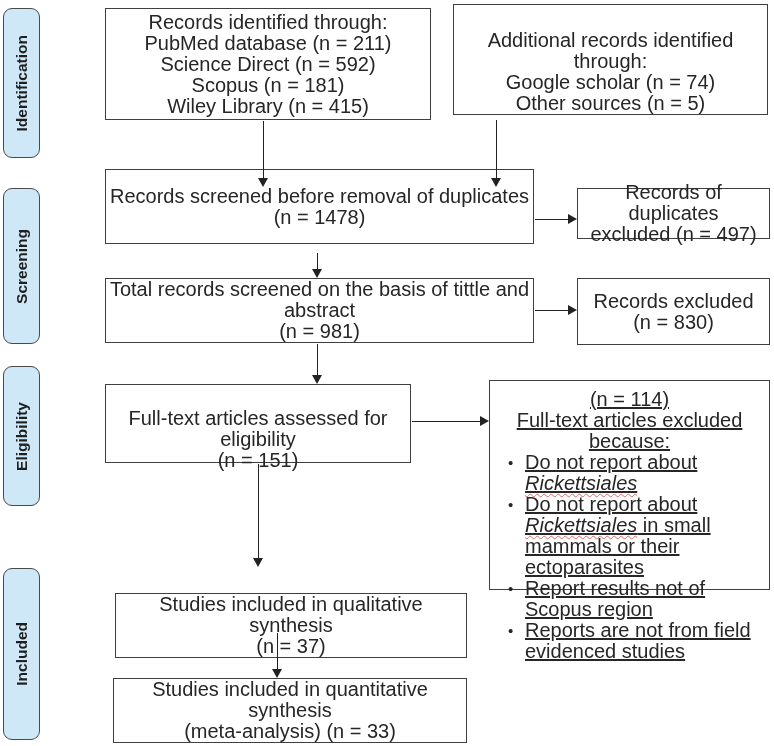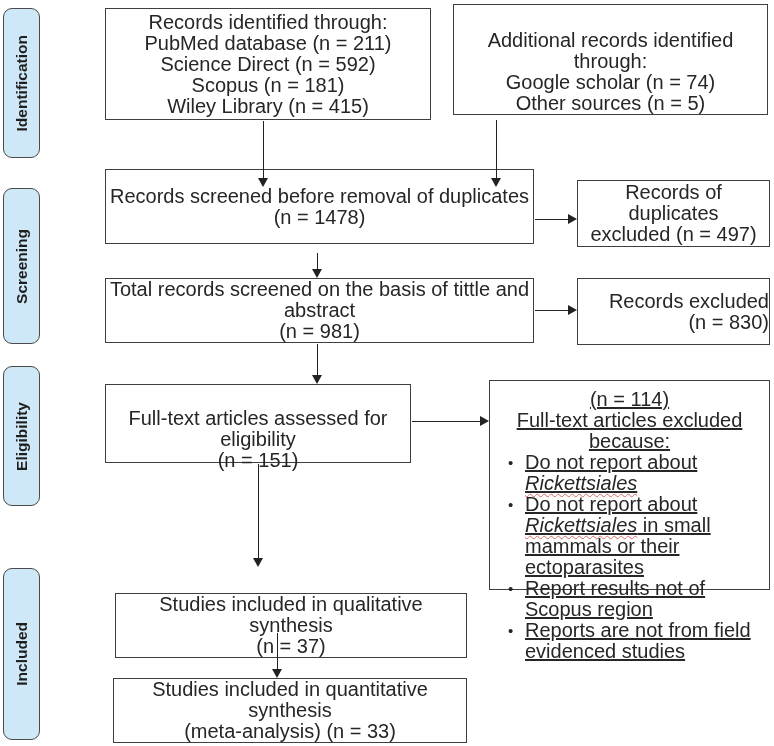--- a/index.html
+++ b/index.html
@@ -121,30 +121,30 @@
   <div class="box" style="left:453px;top:4px;width:315px;height:111px;padding-top:25px;">
     <div class="ctr">Additional records identified through:</div>
     <div class="ctr">Google scholar (n = 74)</div>
     <div class="ctr">Other sources (n = 5)</div>
   </div>
 
   <div class="box ctrV" style="left:105px;top:169px;width:429px;height:75px;">
     <div class="ctr">Records screened before removal of duplicates</div>
     <div class="ctr">(n = 1478)</div>
   </div>
-  <div class="box ctrV" style="left:577px;top:180px;width:193px;height:67px;">
+  <div class="box ctrV" style="left:577px;top:188px;width:193px;height:51px;">
     <div class="ctr">Records of duplicates</div>
     <div class="ctr">excluded (n = 497)</div>
   </div>
 
   <div class="box ctrV" style="left:105px;top:278px;width:429px;height:65px;">
     <div class="ctr">Total records screened on the basis of tittle and abstract</div>
     <div class="ctr">(n = 981)</div>
   </div>
-  <div class="box ctrV" style="left:577px;top:278px;width:193px;height:67px;align-items:flex-end;">
+  <div class="box ctrV" style="left:577px;top:278px;width:193px;height:67px;">
     <div class="ctr">Records excluded</div>
     <div class="ctr">(n = 830)</div>
   </div>
 
   <div class="box" style="left:105px;top:384px;width:306px;height:79px;padding-top:23px;">
     <div class="ctr">Full-text articles assessed for eligibility</div>
     <div class="ctr">(n = 151)</div>
   </div>
 
   <div class="box" style="left:489px;top:380px;width:281px;height:210px;padding-top:8px;text-decoration:underline;">

